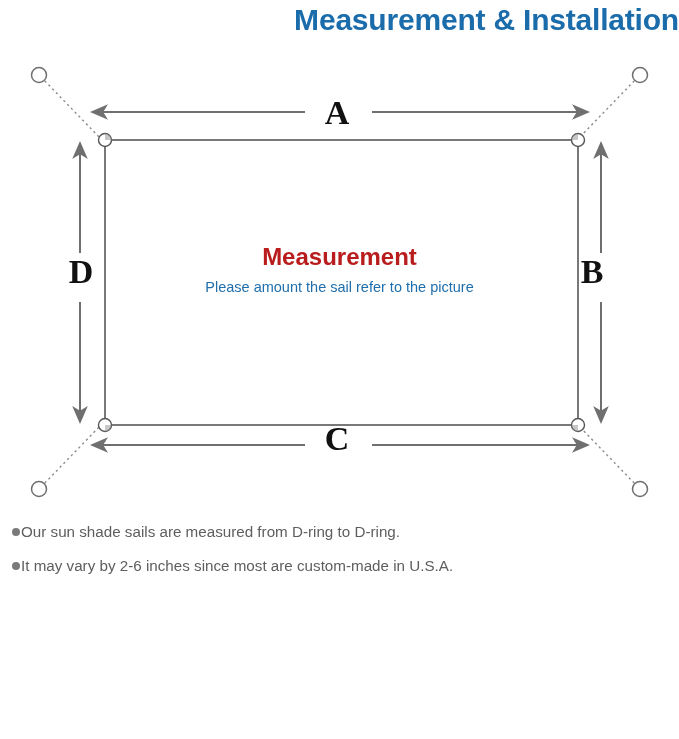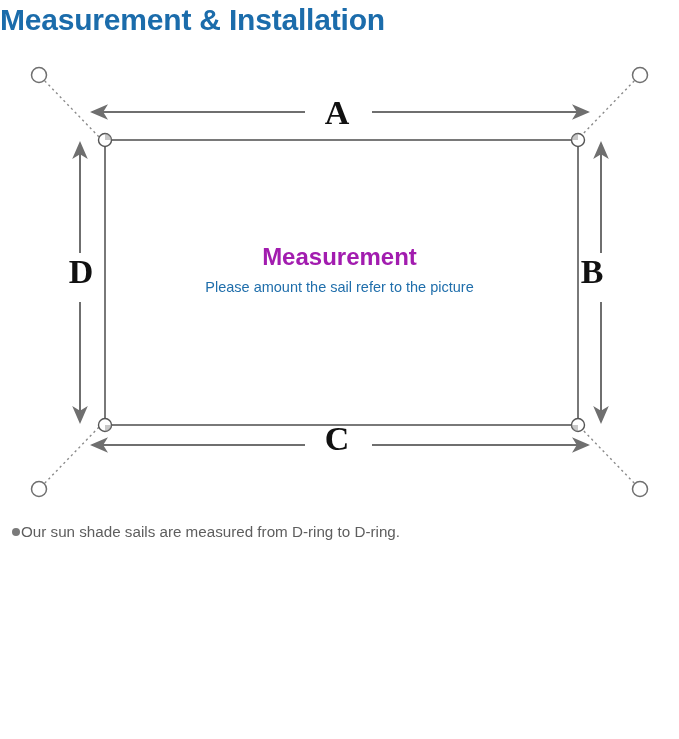--- a/index.html
+++ b/index.html
@@ -17,21 +17,21 @@
     color: #595959;
     -webkit-font-smoothing: antialiased;
   }
 
   
   .page-title {
     position: absolute;
     left: 0;
     top: 2px;
     width: 679px;
-    text-align: left;
+    text-align: right;
     font-size: 30px;
     font-weight: bold;
     color: #1b6cab;
     letter-spacing: -0.2px;
     line-height: 36px;
     white-space: nowrap;
   }
 
   
   .diagram {
@@ -61,21 +61,21 @@
   .dim-b { left: 565px; top: 205px; width: 54px; }
 
   .center-heading {
     position: absolute;
     left: 0;
     top: 192px;
     width: 679px;
     text-align: center;
     font-size: 24px;
     font-weight: bold;
-    color: #a21caf;
+    color: #b91c1c;
     line-height: 30px;
     white-space: nowrap;
   }
   .center-sub {
     position: absolute;
     left: 0;
     top: 227px;
     width: 679px;
     text-align: center;
     font-size: 14.5px;
@@ -188,17 +188,21 @@
   <div class="center-sub">Please amount the sail refer to the picture</div>
 </div>
 
 <div class="notes">
 
   <div class="note-item">
     <span class="note-bullet"></span>
     <span class="note-text">Our sun shade sails are measured from D-ring to D-ring.</span>
   </div>
 
+  <div class="note-item">
+    <span class="note-bullet"></span>
+    <span class="note-text">It may vary by 2-6 inches since most are custom-made in U.S.A.</span>
+  </div>
 
 
 
 
 </div>
 
 </body></html>

